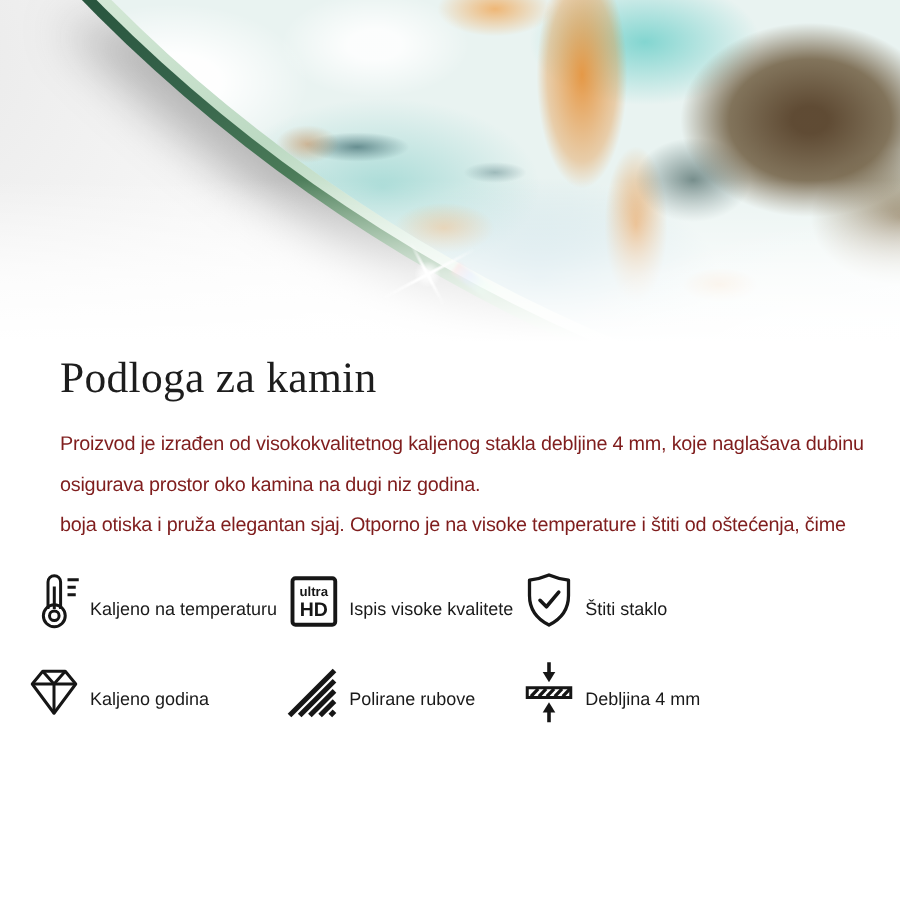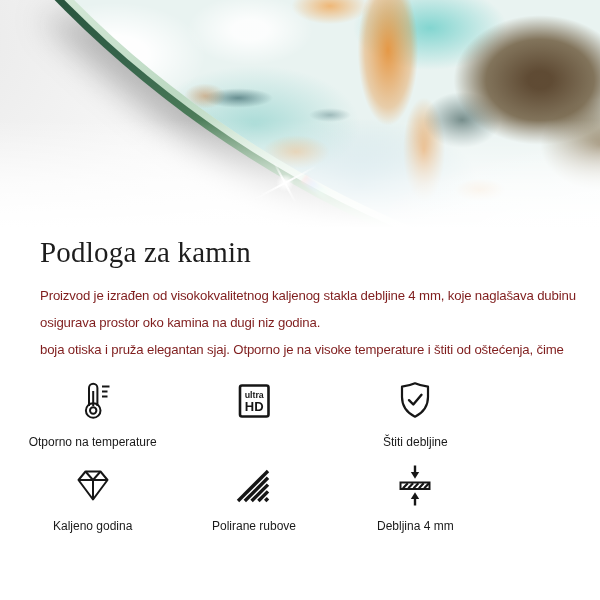--- a/index.html
+++ b/index.html
@@ -84,21 +84,21 @@
     font-family:"Liberation Serif",serif;font-weight:400;
     font-size:29px;line-height:32px;color:#1d1d1d;margin:0 0 14px 0;letter-spacing:0.2px;
   }
   .desc{margin:0;font-size:13.2px;line-height:27px;color:#7f1d1d;letter-spacing:-0.15px;}
   .desc .line{white-space:nowrap;}
 
   .features{
     display:grid;grid-template-columns:repeat(3,1fr);
     row-gap:12px;margin:14px -28px 0 -28px;
   }
-  .feature{display:flex;flex-direction:column;align-items:center;}
+  .feature{display:flex;flex-direction:row;align-items:center;}
   .icon-box{height:48px;display:flex;align-items:center;justify-content:center;}
   .feature-label{margin-top:10px;font-size:12px;color:#1a1a1a;white-space:nowrap;}
   .icon-box svg{display:block;}
   .icon-text{font-family:"Liberation Sans",sans-serif;}
 </style>
 </head>
 <body>
 
 <div class="page">
 
@@ -129,41 +129,42 @@
       <div class="feature">
         <div class="icon-box">
           <svg width="48" height="48" viewBox="0 0 48 48" fill="none" stroke="#161616" stroke-width="2">
             <path d="M20,29 V11 a4.2,4.2 0 0 1 8.4,0 V29"></path>
             <circle cx="24.2" cy="33.5" r="7.3"></circle>
             <circle cx="24.2" cy="33.5" r="3.2"></circle>
             <path d="M24.2,14 V29"></path>
             <path d="M33,9.5 h7.5 M33,14.5 h5.5 M33,19.5 h5.5"></path>
           </svg>
         </div>
-        <div class="feature-label">Otporno na temperature</div>
+        <div class="feature-label">Kaljeno na temperaturu</div>
       </div>
 
       <div class="feature">
         <div class="icon-box">
           <svg width="48" height="48" viewBox="0 0 48 48" fill="none">
             <rect x="10" y="8.5" width="28.5" height="31" rx="2" stroke="#161616" stroke-width="2.6"></rect>
             <text class="icon-text" x="24.2" y="20.5" font-size="8.8" font-weight="600" text-anchor="middle" fill="#161616">ultra</text>
             <text class="icon-text" x="24.2" y="33.5" font-size="13" font-weight="700" text-anchor="middle" fill="#161616">HD</text>
           </svg>
         </div>
+        <div class="feature-label">Ispis visoke kvalitete</div>
       </div>
 
       <div class="feature">
         <div class="icon-box">
           <svg width="48" height="48" viewBox="0 0 48 48" fill="none" stroke="#161616" stroke-width="2.2" stroke-linejoin="round">
             <path d="M24,6.3 C28,8 32.5,9.2 37,9.7 V20 C37,29.6 31.6,35.9 24,39.7 C16.4,35.9 11,29.6 11,20 V9.7 C15.5,9.2 20,8 24,6.3 Z"></path>
             <path d="M18,23.2 L22.3,27.5 L30.5,17.8" stroke-width="2.4" stroke-linecap="round"></path>
           </svg>
         </div>
-        <div class="feature-label">Štiti debljine</div>
+        <div class="feature-label">Štiti staklo</div>
       </div>
 
       <div class="feature">
         <div class="icon-box">
           <svg width="48" height="48" viewBox="0 0 48 48" fill="none" stroke="#161616" stroke-width="2" stroke-linejoin="round">
             <polygon points="9.5,19 16.5,10.5 31.5,10.5 38.5,19 24,38.5"></polygon>
             <path d="M9.5,19 H38.5"></path>
             <path d="M16.5,10.5 L24,19 L31.5,10.5"></path>
             <path d="M24,19 V38.5"></path>
           </svg>

